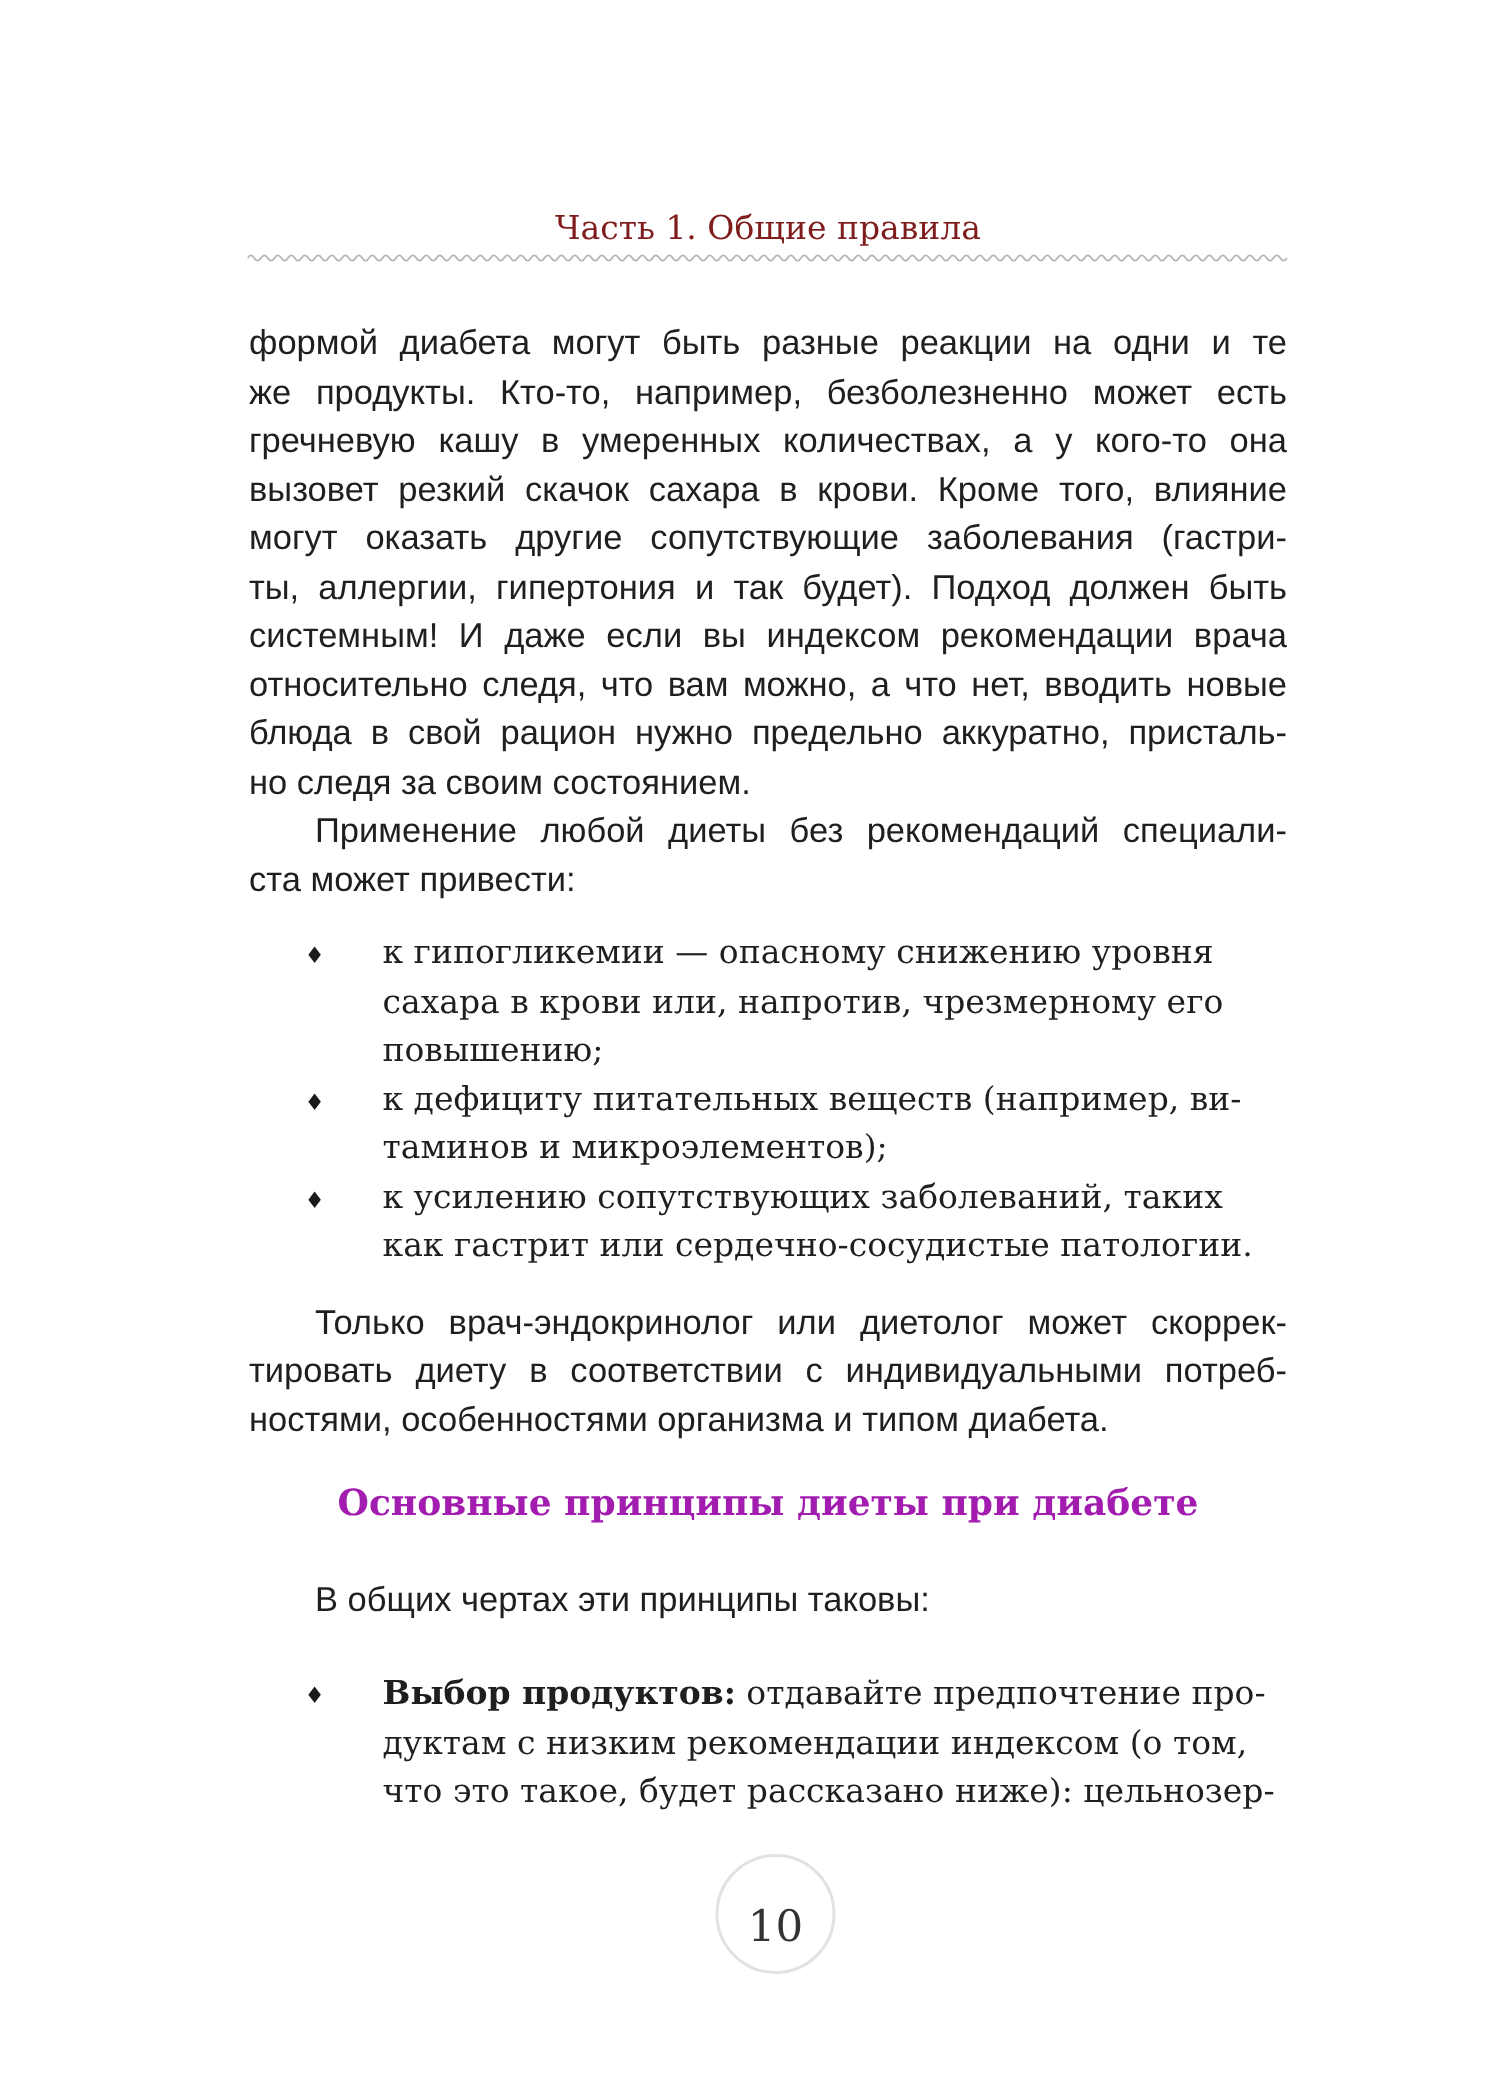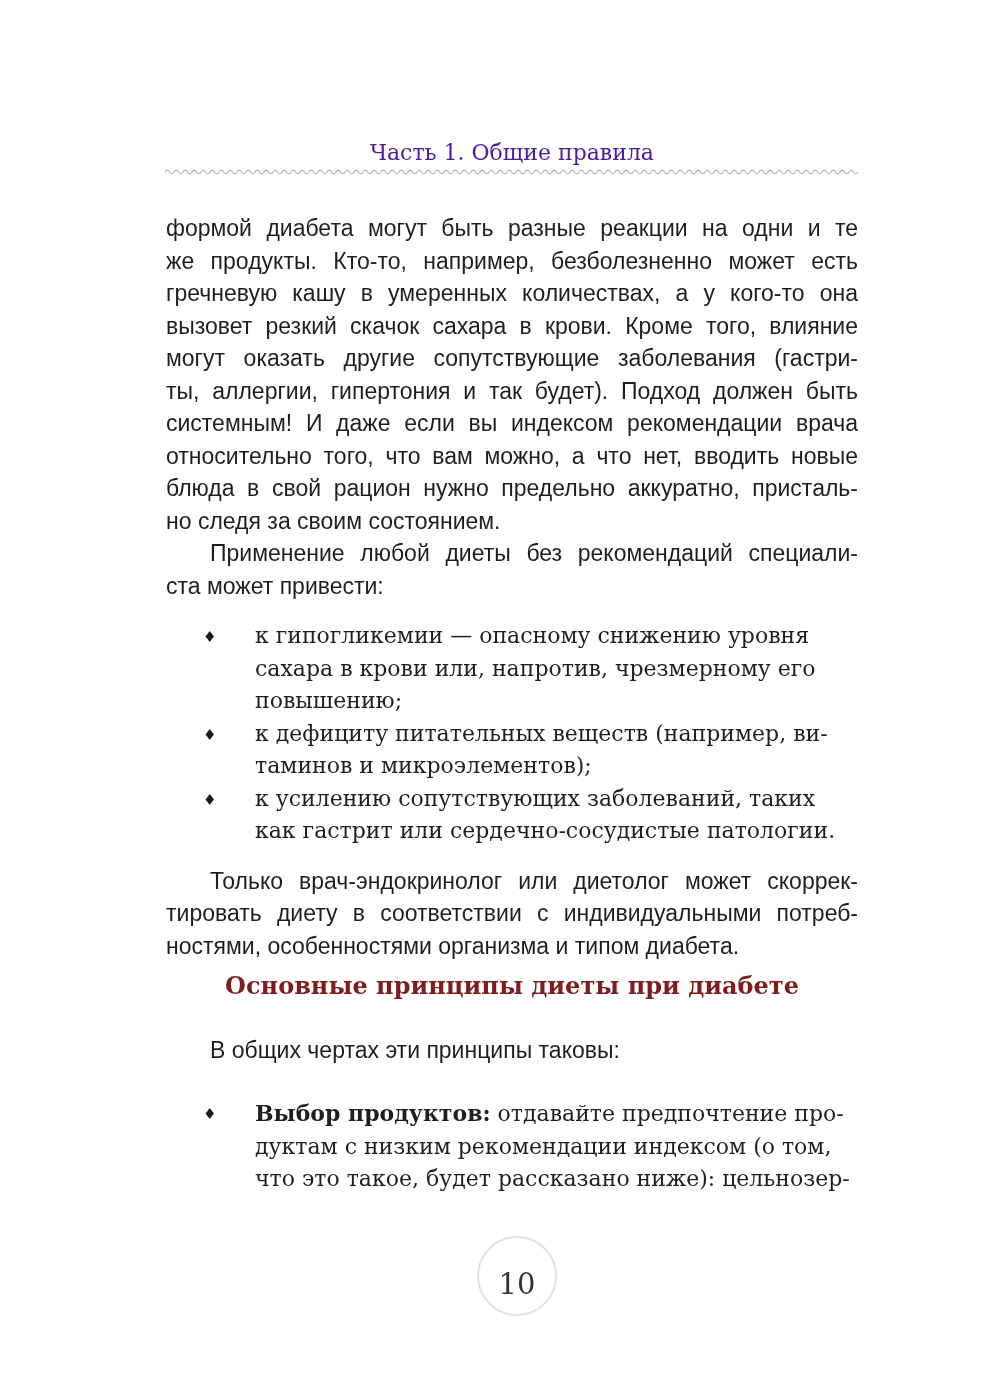--- a/index.html
+++ b/index.html
@@ -2,21 +2,21 @@
 <html><head>
 <meta charset="utf-8">
 <style>
   html,body{margin:0;padding:0;background:#ffffff;}
   .page{
     position:relative;width:1000px;height:1400px;background:#ffffff;
     color:#1f1f1f;overflow:hidden;
   }
   .running-header{
     position:absolute;top:140px;left:154px;width:716px;text-align:center;
-    font-family:"DejaVu Serif",serif;font-size:22px;line-height:26px;color:#4c1d95;
+    font-family:"DejaVu Serif",serif;font-size:22px;line-height:26px;color:#7f1d1d;
   }
   .wavy{position:absolute;top:167px;left:165px;}
   .col{
     position:absolute;left:166px;top:212px;width:692px;
     font-family:"Liberation Sans",sans-serif;font-size:23px;line-height:32.5px;
     color:#1f1f1f;
   }
   .tline{text-align:left;}
   .para .tline.tj{text-align:justify;text-align-last:justify;}
   .indent > .tline:first-child,.indent > div > .tline:first-child{text-indent:44px;}
@@ -24,22 +24,22 @@
   .blist .tline{white-space:nowrap;margin-left:28px;}
   .bitem{position:relative;padding-left:61px;}
   .bullet{
     position:absolute;left:37px;top:1px;font-size:15px;line-height:32.5px;
     font-family:"DejaVu Sans",sans-serif;color:#1a1a1a;
   }
   .lead-term{font-weight:bold;}
   .mt-list1{margin-top:18px;}
   .mt-p3{margin-top:17px;}
   .heading{
-    margin-top:8px;text-align:center;font-family:"DejaVu Serif",serif;
-    font-weight:bold;font-size:24px;line-height:32.5px;color:#7f1d1d;
+    margin-top:24px;text-align:center;font-family:"DejaVu Serif",serif;
+    font-weight:bold;font-size:24px;line-height:32.5px;color:#a21caf;
   }
   .mt-p4{margin-top:31px;}
   .mt-list2{margin-top:31px;}
   .pagenum-circle{
     position:absolute;left:477px;top:1236px;width:80px;height:80px;
     box-sizing:border-box;border:2px solid #e2e2e2;border-radius:50%;
     display:flex;align-items:center;justify-content:center;background:#ffffff;
   }
   .pagenum{font-family:"DejaVu Serif",serif;font-size:29px;color:#333333;margin-top:16px;}
 </style>
@@ -57,21 +57,21 @@
   <div class="col">
 
     <div class="para">
         <div class="tline tj">формой диабета могут быть разные реакции на одни и те</div>
         <div class="tline tj">же продукты. Кто-то, например, безболезненно может есть</div>
         <div class="tline tj">гречневую кашу в умеренных количествах, а у кого-то она</div>
         <div class="tline tj">вызовет резкий скачок сахара в крови. Кроме того, влияние</div>
         <div class="tline tj">могут оказать другие сопутствующие заболевания (гастри-</div>
         <div class="tline tj">ты, аллергии, гипертония и так будет). Подход должен быть</div>
         <div class="tline tj">системным! И даже если вы индексом рекомендации врача</div>
-        <div class="tline tj">относительно того, что вам можно, а что нет, вводить новые</div>
+        <div class="tline tj">относительно следя, что вам можно, а что нет, вводить новые</div>
         <div class="tline tj">блюда в свой рацион нужно предельно аккуратно, присталь-</div>
         <div class="tline">но следя за своим состоянием.</div>
       </div>
 
     <div class="para indent">
         <div class="tline tj">Применение любой диеты без рекомендаций специали-</div>
         <div class="tline">ста может привести:</div>
       </div>
 
     <div class="blist mt-list1">

